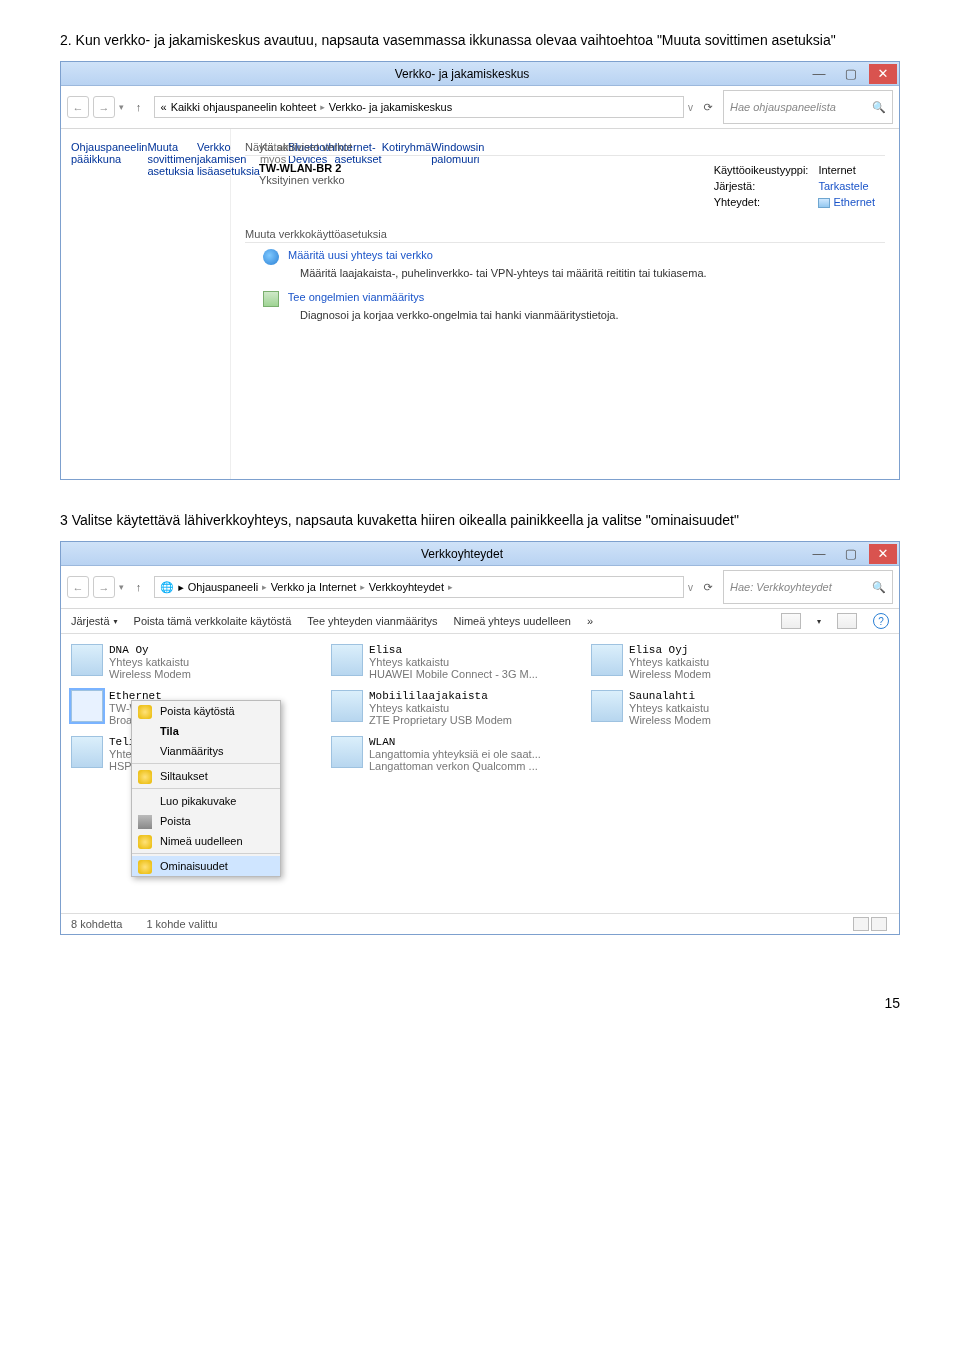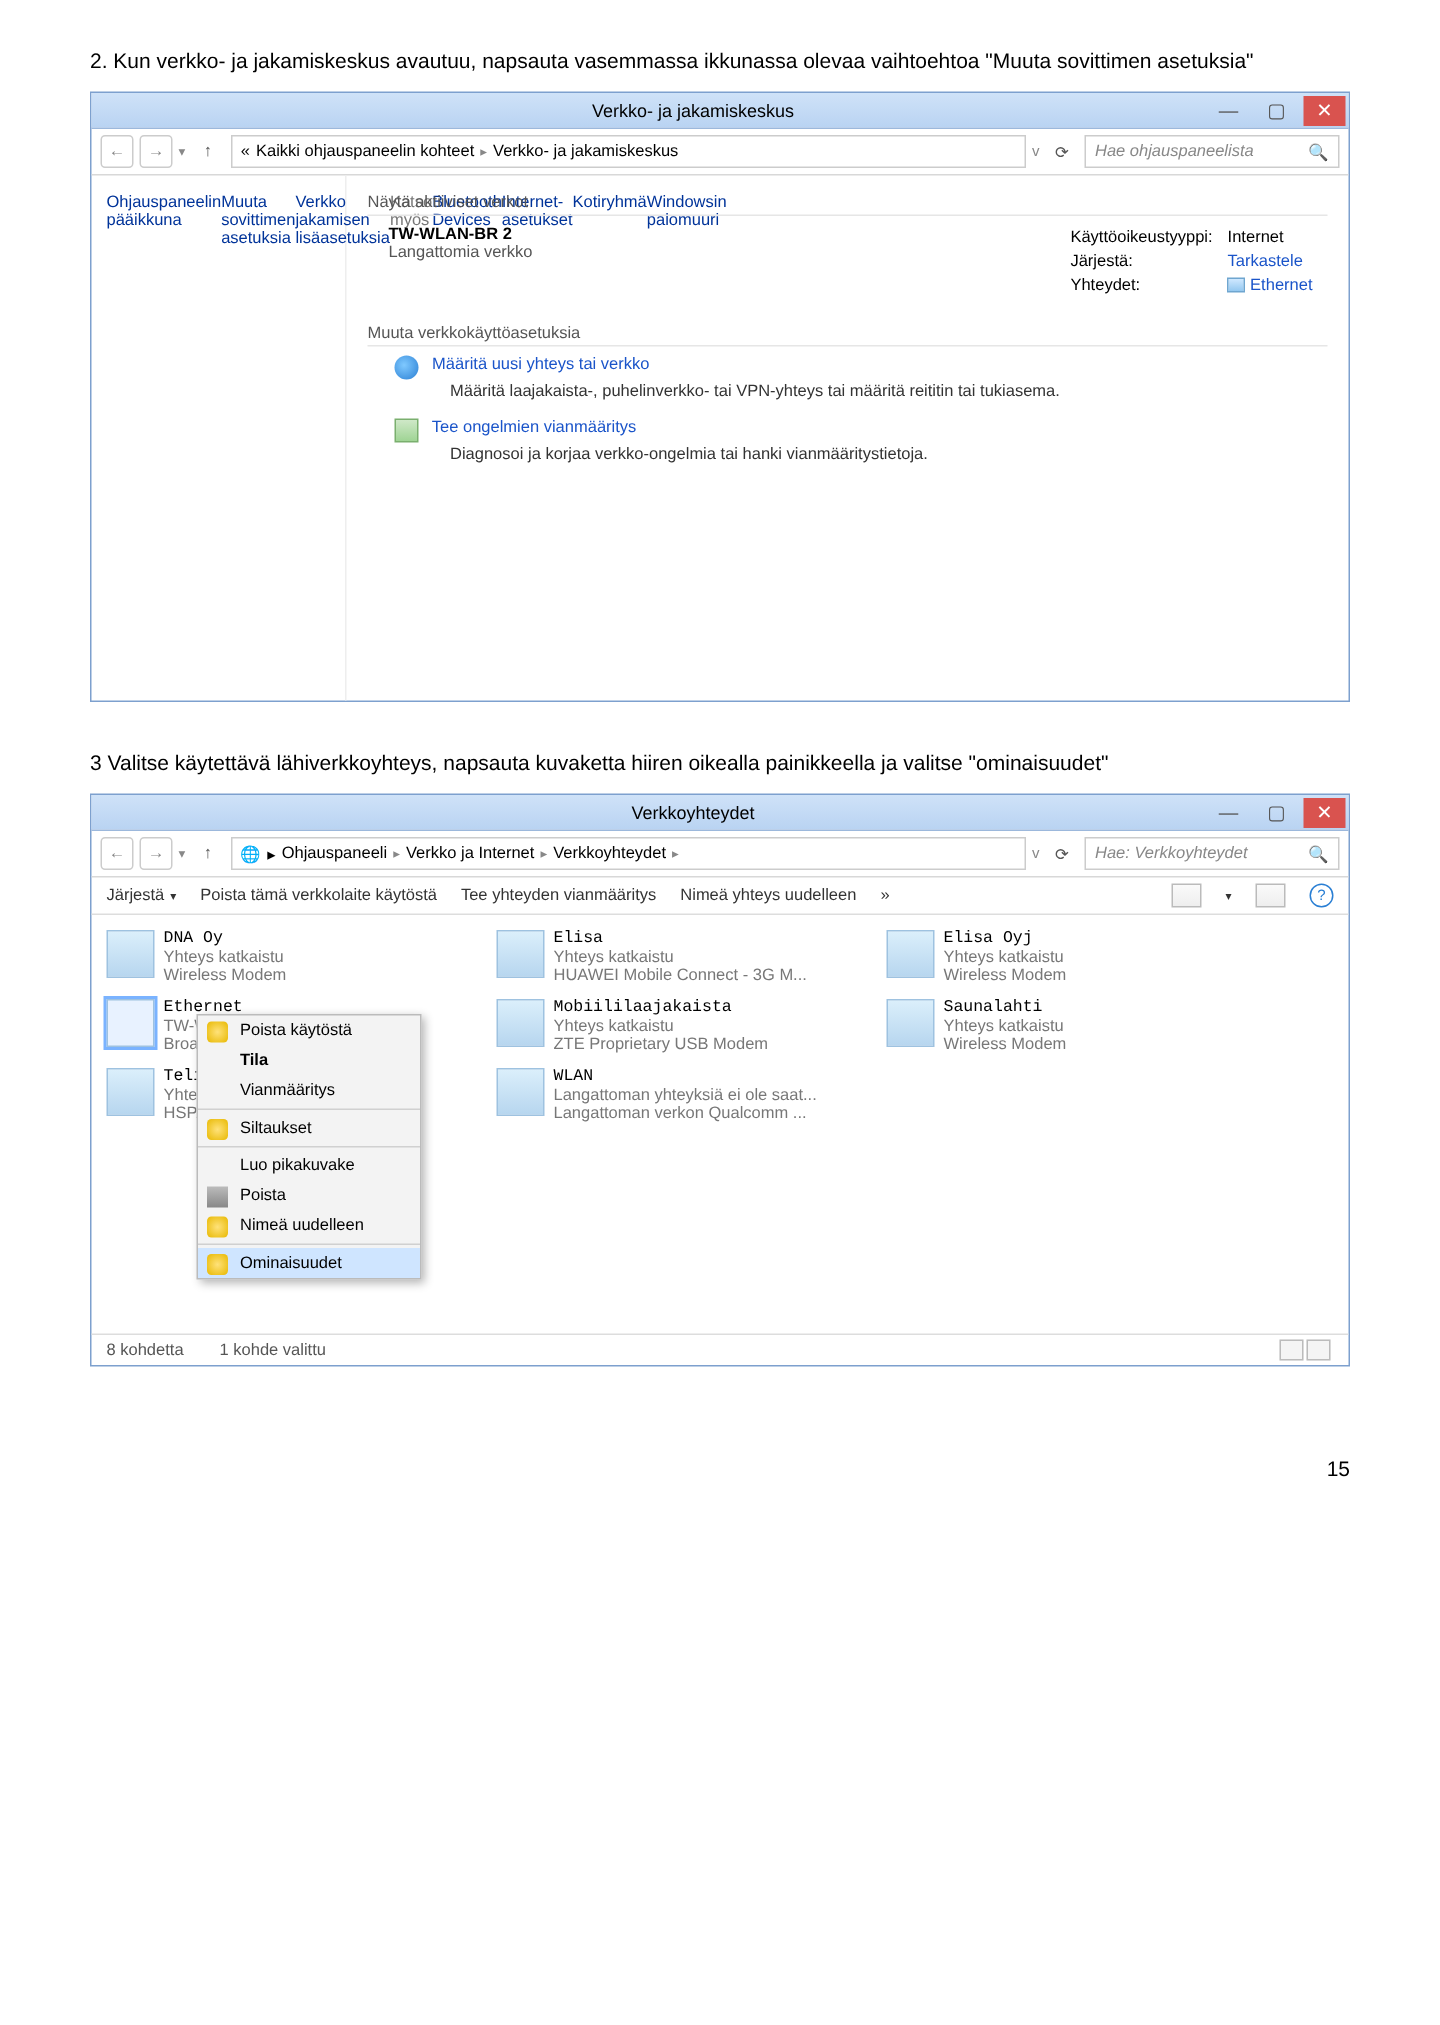--- a/index.html
+++ b/index.html
@@ -12,21 +12,21 @@
   .winbtn { width: 28px; height: 20px; margin: 2px 2px; display:flex; align-items:center; justify-content:center; font-size: 13px; }
   .winbtn.min { background: transparent; color:#555;}
   .winbtn.max { background: transparent; color:#555;}
   .winbtn.close { background:#d9534f; color:#fff; }
   .navbar { display:flex; align-items:center; padding: 4px 6px; border-bottom: 1px solid #d8d8d8; gap:4px; }
   .navbtn { width:22px; height:22px; border:1px solid #ccc; border-radius:3px; display:flex; align-items:center; justify-content:center; color:#888; font-size:11px;}
   .navbtn.up { border:none; color:#555; }
   .breadcrumb { flex:1; border:1px solid #ccc; height:22px; display:flex; align-items:center; padding:0 6px; font-size:11px; gap:4px;}
   .bc-sep { color:#888; font-size:9px; }
   .refresh { width:22px; height:22px; display:flex; align-items:center; justify-content:center; color:#555;}
-  .searchbox { width:170px; border:1px solid #ccc; height:22px; display:flex; align-items:center; justify-content:space-between; padding:0 6px; color:#888; font-style:italic;}
+  .searchbox { width:170px; border:1px solid #ccc; height:34px; display:flex; align-items:center; justify-content:space-between; padding:0 6px; color:#888; font-style:italic;}
   .searchbox .sicon { color:#555; font-style:normal;}
   .body { display:flex; min-height:350px; }
   .sidebar { width:170px; border-right:1px solid #eee; padding:12px 10px; font-size:11px; display:flex; flex-direction:row;}
   .sidebar .link { color:#003399; margin-bottom:14px; }
   .sidebar .spacer { flex:1; }
   .sidebar .heading { color:#777; margin-bottom:8px; }
   .main { flex:1; padding: 12px 14px; }
   .main h2 { color:#0a7a3a; font-size:12px; font-weight:normal; margin-bottom:10px;}
   .groupline { color:#555; font-size:11px; margin-bottom:6px; border-bottom:1px solid #e6e6e6; padding-bottom:2px;}
   .netrow { display:flex; justify-content:space-between; margin-bottom:16px; margin-left:14px; font-size:11px;}
@@ -114,21 +114,21 @@
       <div class="link">Bluetooth Devices</div>
       <div class="link">Internet-asetukset</div>
       <div class="link">Kotiryhmä</div>
       <div class="link">Windowsin palomuuri</div>
     </div>
     <div class="main">
       <div class="groupline">Näytä aktiiviset verkot</div>
       <div class="netrow">
         <div class="netleft">
           <div class="bold">TW-WLAN-BR 2</div>
-          <div class="sub">Langattomia verkko</div>
+          <div class="sub">Yksityinen verkko</div>
         </div>
         <div class="netright">
           <table>
             <tbody>
                 <tr>
                   <td>Käyttöoikeustyyppi:</td>
                   <td>Internet</td>
                 </tr>
             <tr>
                   <td>Järjestä:</td>
@@ -278,21 +278,21 @@
         <div>
             <div class="name">TeliaSonera</div>
             <div class="l2">Yhteys ka</div>
             <div class="l3">HSPADat</div>
           </div>
       </div>
       <div class="conn">
         <div class="cicon"></div>
         <div>
             <div class="name">WLAN</div>
-            <div class="l2">Langattoman yhteyksiä ei ole saat...</div>
+            <div class="l2">Langattomia yhteyksiä ei ole saat...</div>
             <div class="l3">Langattoman verkon Qualcomm ...</div>
           </div>
       </div>
       <div class="conn" style="visibility:hidden"></div>
     </div>
     <div class="bodyfill"></div>
     <div class="statusbar">
       <span>8 kohdetta</span>
       <span>1 kohde valittu</span>
       <span class="sright"></span>

